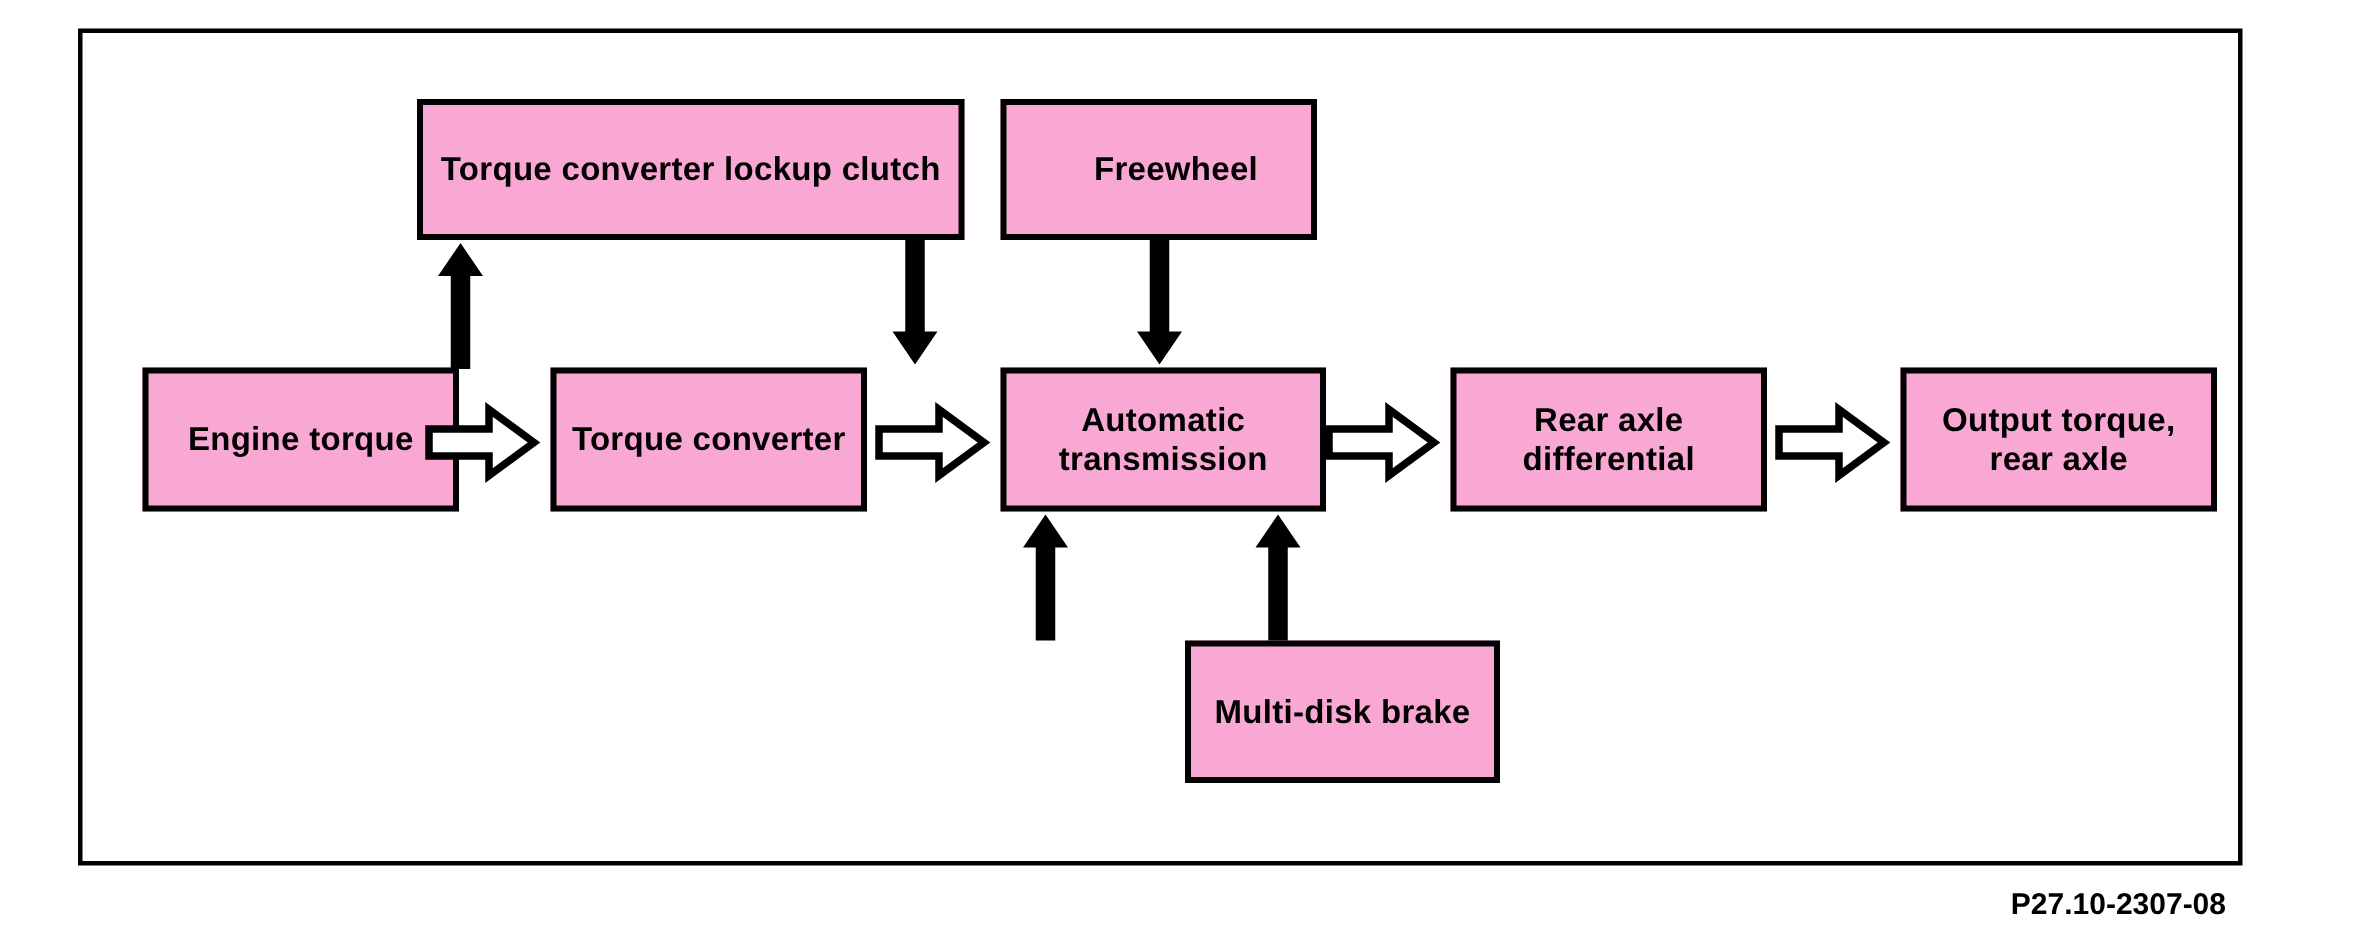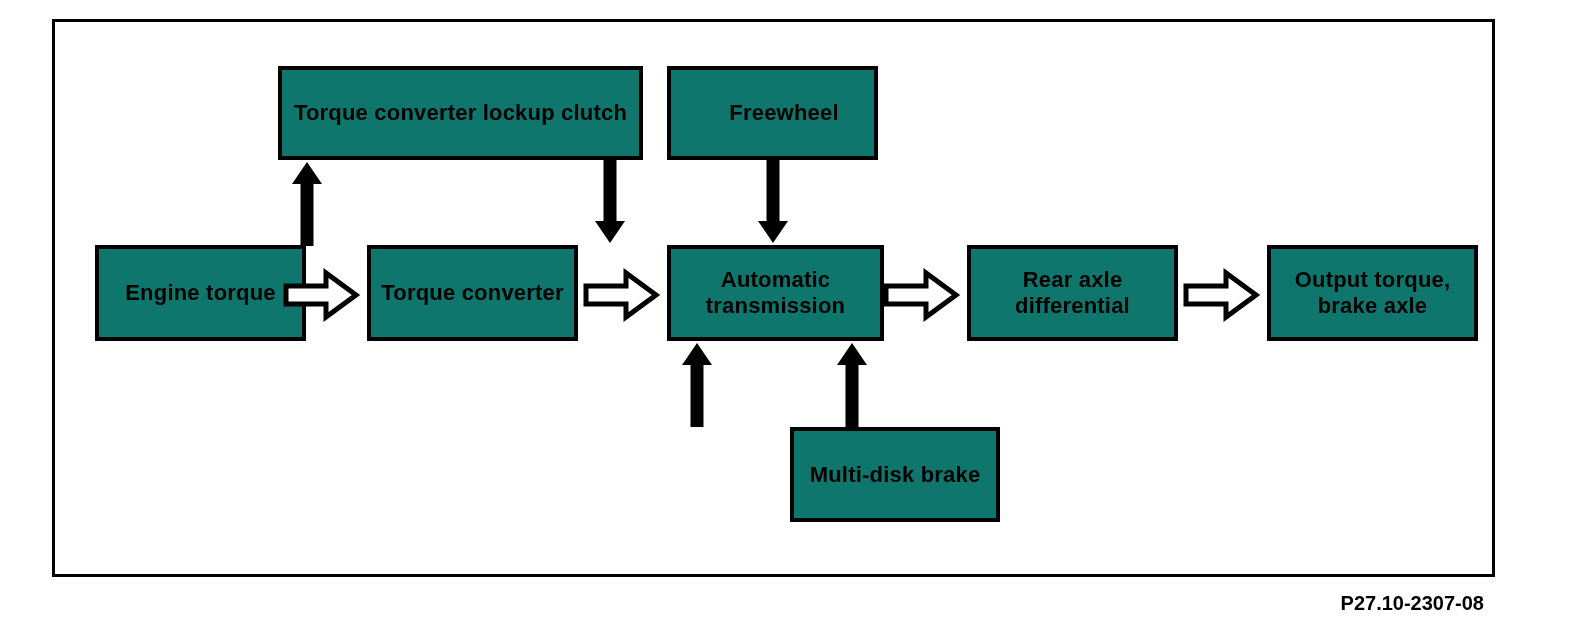--- a/index.html
+++ b/index.html
@@ -14,21 +14,21 @@
   .frame {
     position: absolute;
     left: 52px; top: 19px;
     width: 1443px; height: 558px;
     border: 3px solid #000;
     box-sizing: border-box;
     background: #ffffff;
   }
   .node {
     position: absolute;
-    background: #0f766e;
+    background: #f9a8d4;
     border: 4px solid #000;
     box-sizing: border-box;
     display: flex;
     align-items: center;
     justify-content: center;
     text-align: center;
     font-weight: 700;
     font-size: 22px;
     line-height: 1.18;
     color: #000;
@@ -76,21 +76,21 @@
 
   <div class="node" id="node-torque-converter">Torque converter</div>
 
   <div class="node" id="node-automatic-transmission">Automatic
 transmission</div>
 
   <div class="node" id="node-rear-axle-differential">Rear axle
 differential</div>
 
   <div class="node" id="node-output-torque">Output torque,
-brake axle</div>
+rear axle</div>
 
   <div class="node" id="node-lockup-clutch">Torque converter lockup clutch</div>
 
   <div class="node" id="node-freewheel">Freewheel</div>
 
 
   <div class="node" id="node-multi-disk-brake">Multi-disk brake</div>
 
   <svg class="arrows" width="1584" height="620">
 

